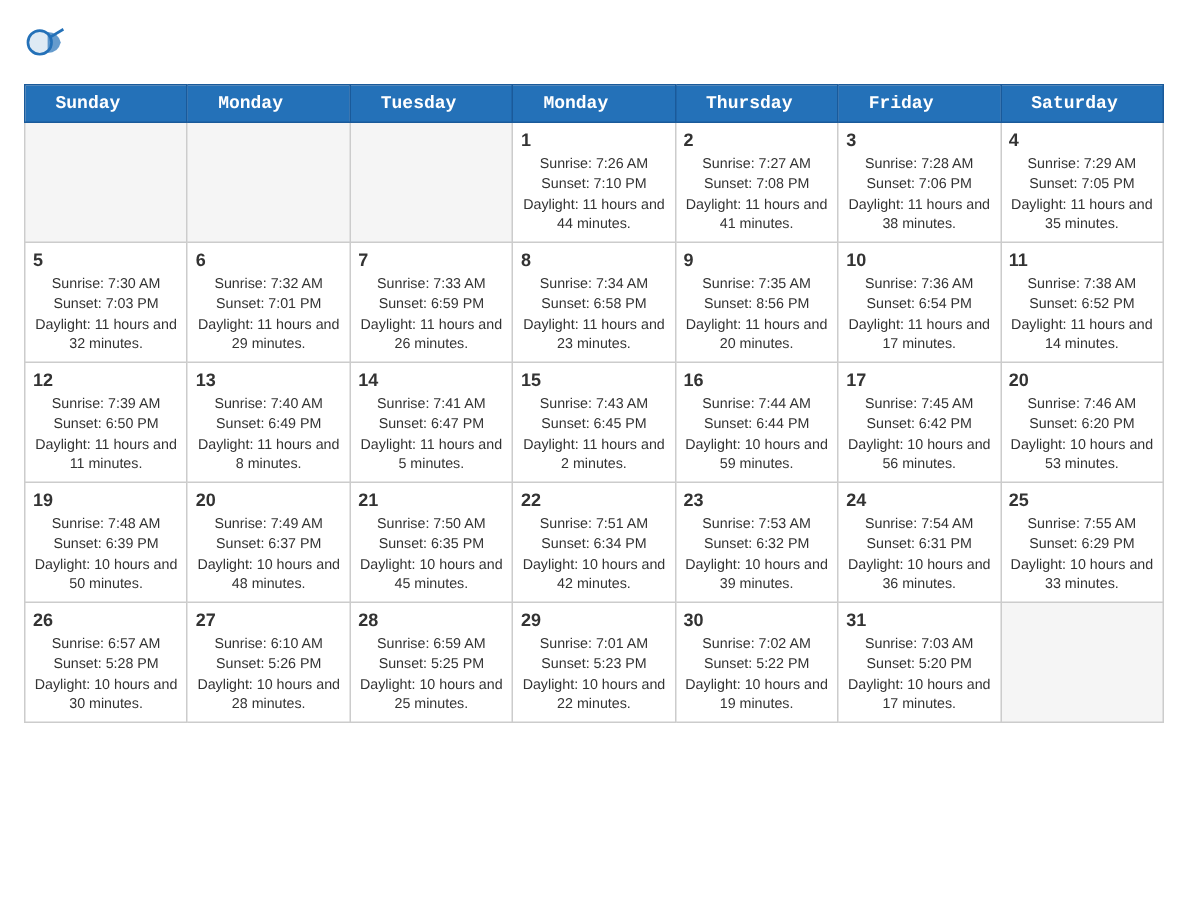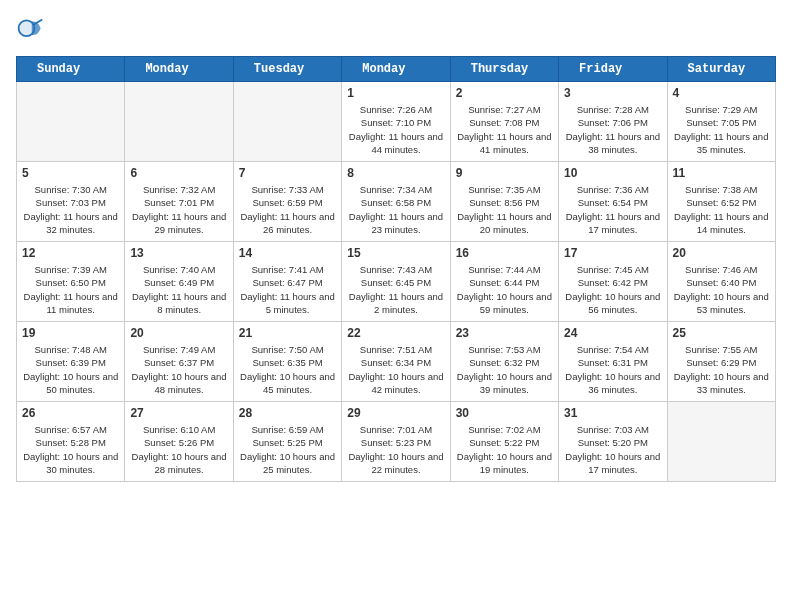--- a/index.html
+++ b/index.html
@@ -227,21 +227,21 @@
         </td>
         <td>
           <div class="day-num">17</div>
           <div class="day-detail">Sunrise: 7:45 AM
 Sunset: 6:42 PM
 Daylight: 10 hours and 56 minutes.</div>
         </td>
         <td>
           <div class="day-num">20</div>
           <div class="day-detail">Sunrise: 7:46 AM
-Sunset: 6:40 PM
+Sunset: 6:20 PM
 Daylight: 10 hours and 53 minutes.</div>
         </td>
       </tr>
       <tr class="week-row">
         <td>
           <div class="day-num">19</div>
           <div class="day-detail">Sunrise: 7:48 AM
 Sunset: 6:39 PM
 Daylight: 10 hours and 50 minutes.</div>
         </td>

